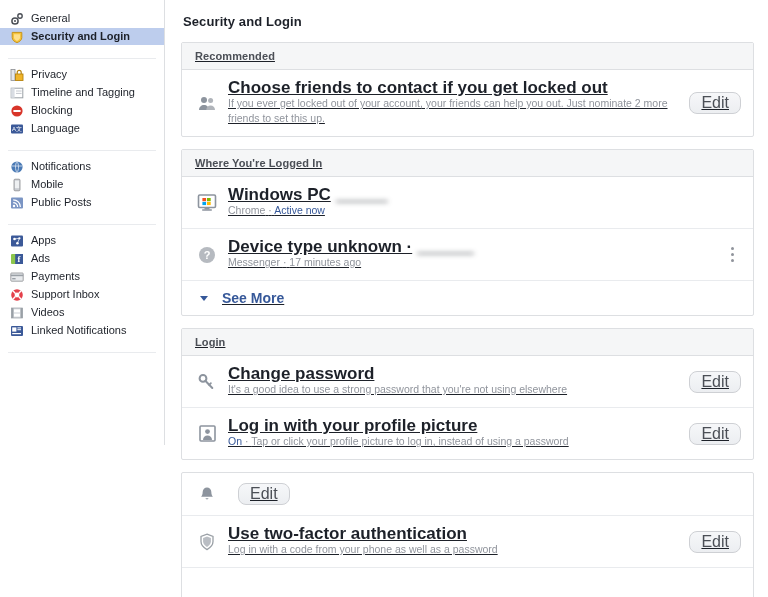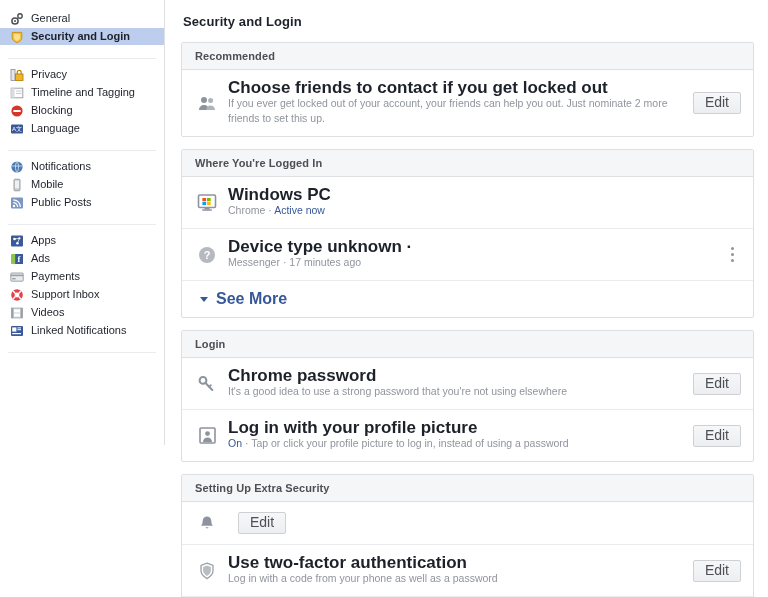--- a/index.html
+++ b/index.html
@@ -60,20 +60,21 @@
     color: #1d2129;
     margin: 2px 0 13px 2px;
     letter-spacing: .1px;
   }
 
   .card {
     border: 1px solid #dddfe2;
     border-radius: 2px;
     background: #ffffff;
     margin-bottom: 12px;
+    text-decoration: underline;
   }
   .card-head {
     background: #f5f6f7;
     border-bottom: 1px solid #dddfe2;
     padding: 7px 12px 7px 13px;
     font-size: 11px;
     color: #4b4f56;
     font-weight: bold;
     letter-spacing: .1px;
   }
@@ -110,48 +111,49 @@
   .blur-title {
     display: inline-block;
     margin-left: 5px;
     color: rgba(29,33,41,.30);
     filter: blur(2.6px);
     font-weight: bold;
     user-select: none;
   }
   .btn-edit {
     border: 1px solid #ced0d4;
-    border-radius: 2px;
+    border-radius: 8px;
     background: linear-gradient(#f6f7f9, #eceef1);
     color: #4b4f56;
-    font-size: 14px;
+    font-size: 16px;
     font-family: "Liberation Sans", sans-serif;
     padding: 3px 11px 4px 11px;
     cursor: pointer;
     margin-left: 10px;
     line-height: 13px;
   }
   .kebab {
     width: 18px; height: 22px;
     display: flex; flex-direction: column;
     align-items: center; justify-content: center;
     gap: 3px;
     cursor: pointer;
     margin-left: 8px;
   }
   .kebab i { width: 3px; height: 3px; background: #90949c; border-radius: 50%; display: block; }
 
   .see-more {
     display: flex;
     align-items: center;
     padding: 9px 12px 9px 14px;
-    font-size: 16px;
+    font-size: 14px;
     font-weight: bold;
     color: #365899;
     cursor: pointer;
+    gap: 6px;
   }
   .caret {
     width: 0; height: 0;
     border-left: 4px solid transparent;
     border-right: 4px solid transparent;
     border-top: 5px solid #365899;
     margin-right: 8px;
     margin-left: 4px;
   }
 </style>
@@ -422,21 +424,21 @@
 
       <div class="row">
         <span class="row-ico">
           <svg width="18" height="18" viewBox="0 0 18 18">
             <circle cx="5" cy="5.4" r="3.4" fill="none" stroke="#8d949e" stroke-width="2"></circle>
             <path d="M7.3 7.8l7 7.2" stroke="#8d949e" stroke-width="2" stroke-linecap="round"></path>
             <path d="M11.2 11.8l1.7-1.7" stroke="#8d949e" stroke-width="1.8" stroke-linecap="round"></path>
           </svg>
         </span>
         <div class="row-body">
-          <div class="row-title">Chrome password</div>
+          <div class="row-title">Change password</div>
           <div class="row-sub">It's a good idea to use a strong password that you're not using elsewhere</div>
         </div>
         <button class="btn-edit">Edit</button>
       </div>
 
       <div class="row">
         <span class="row-ico">
           <svg width="17" height="17" viewBox="0 0 17 17">
             <rect x="1" y="1" width="15" height="15" rx="1" fill="none" stroke="#8d949e" stroke-width="1.6"></rect>
             <circle cx="8.5" cy="6.6" r="2.4" fill="#8d949e"></circle>
@@ -447,21 +449,20 @@
           <div class="row-title">Log in with your profile picture</div>
           <div class="row-sub">
             <span class="blue">On</span><span> · </span><span>Tap or click your profile picture to log in, instead of using a password</span>
           </div>
         </div>
         <button class="btn-edit">Edit</button>
       </div>
     </div>
 
     <div class="card">
-      <div class="card-head">Setting Up Extra Security</div>
 
       <div class="row">
         <span class="row-ico">
           <svg width="16" height="17" viewBox="0 0 16 17">
             <path d="M8 1.4a4.3 4.3 0 0 1 4.3 4.3c0 3.4 1.1 4.3 1.7 5.1H2c.6-.8 1.7-1.7 1.7-5.1A4.3 4.3 0 0 1 8 1.4z" fill="#8d949e"></path>
             <path d="M6.4 12.3a1.7 1.7 0 0 0 3.2 0z" fill="#8d949e"></path>
           </svg>
         </span>
         <button class="btn-edit">Edit</button>
       </div>

